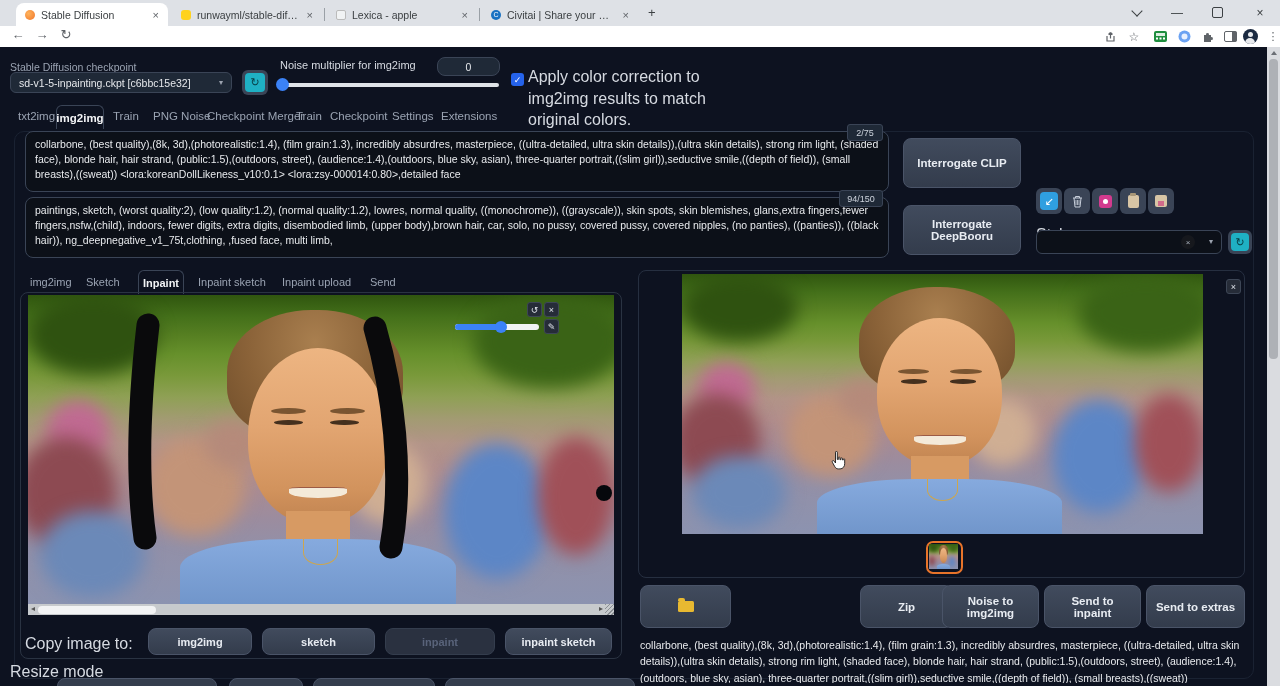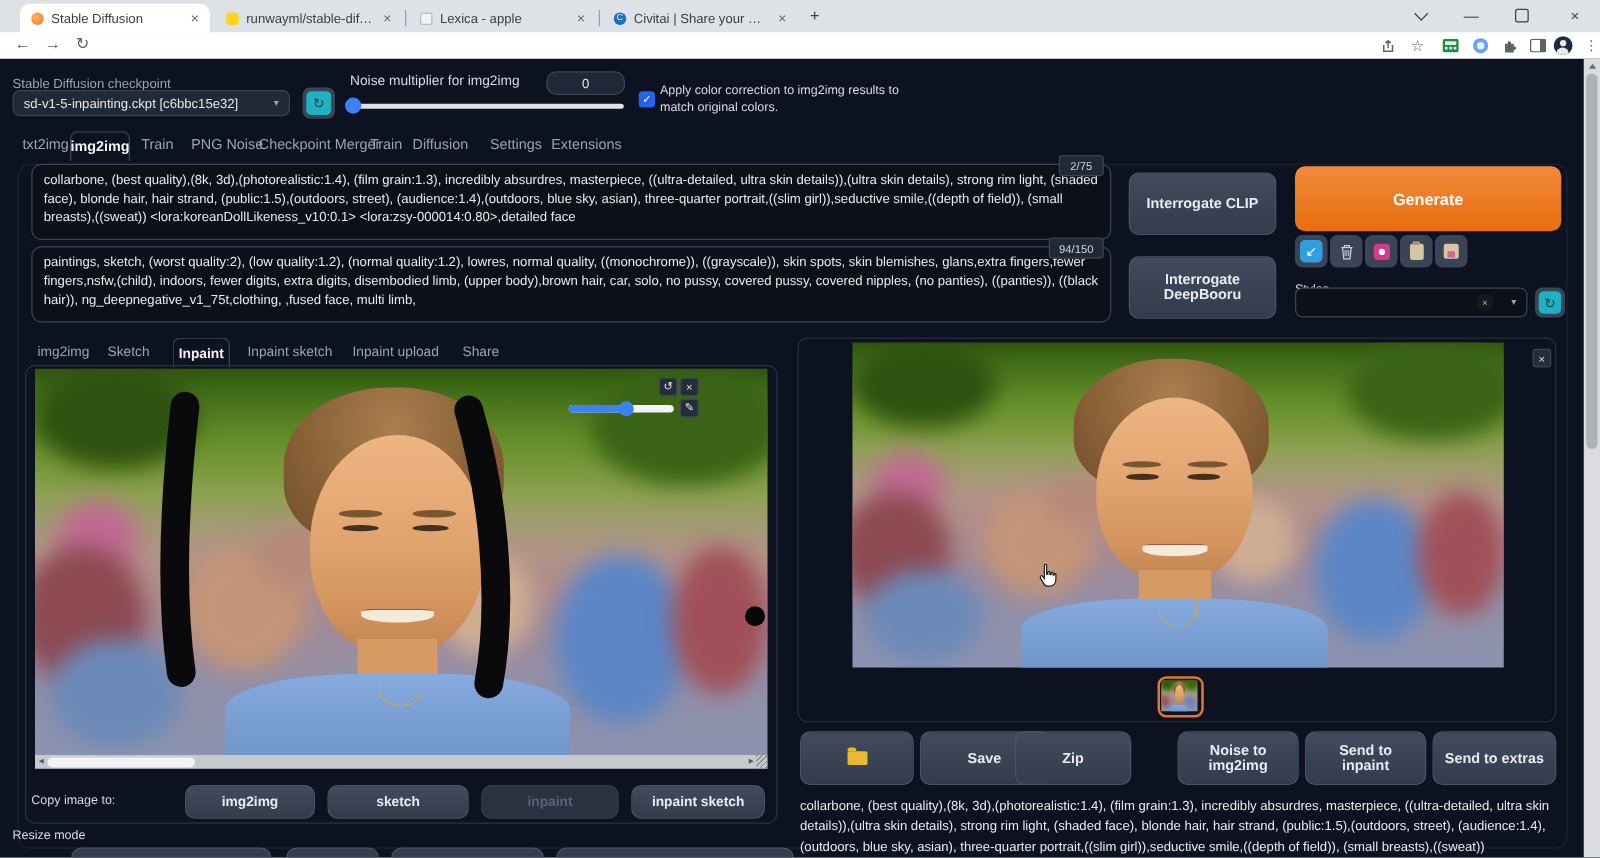--- a/index.html
+++ b/index.html
@@ -23,21 +23,21 @@
   .urlbar{position:absolute;left:82px;top:2px;width:1008px;height:17px;background:#f1f3f4;border-radius:9px;display:flex;align-items:center;font-size:10px;color:#202124}
   .infoc{width:10px;height:10px;border:1px solid #5f6368;border-radius:50%;font-size:7px;color:#5f6368;text-align:center;line-height:10px;margin:0 6px 0 8px;font-style:italic}
   .tbicon{position:absolute;top:2px;width:20px;height:17px;display:flex;align-items:center;justify-content:center;color:#5f6368;font-size:12px}
   .avatar{width:15px;height:15px;border-radius:50%;background:#1b2a41;position:relative;overflow:hidden}
   .avatar:before{content:"";position:absolute;left:5px;top:3px;width:5px;height:5px;border-radius:50%;background:#e8eaed}
   .avatar:after{content:"";position:absolute;left:2.5px;top:9px;width:10px;height:6px;border-radius:5px 5px 0 0;background:#e8eaed}
 
   
   .app{position:absolute;left:0;top:47px;width:1280px;height:639px;background:#0d1220;overflow:hidden;color:#e5e7eb}
   .lbl{font-size:10.5px;color:#9aa3b2}
-  .lbl2{font-size:10px;color:#d6dae1}
+  .lbl2{font-size:16px;color:#d6dae1}
   .field{background:#1f2937;border:1px solid #3a4456;border-radius:6px;box-sizing:border-box;font-size:10.5px;color:#e5e7eb;display:flex;align-items:center;padding:0 8px}
   .tealbtn{background:#3a4456;border-radius:6px;display:flex;align-items:center;justify-content:center}
   .tealin{background:#1fb0c4;border-radius:4px;color:#073b42;font-size:11px;display:flex;align-items:center;justify-content:center}
   .chk{background:#2563eb;border-radius:3px;color:#fff;font-size:9px;display:flex;align-items:center;justify-content:center}
   .mtab{position:absolute;top:63px;font-size:11.5px;color:#9aa3b2;white-space:nowrap}
   .mtab.on,.itab.on{color:#f3f4f6;font-weight:bold}
   .atabbox{position:absolute;border:1px solid #3a4456;border-bottom:none;border-radius:6px 6px 0 0;background:#0d1220;display:flex;align-items:center;justify-content:center;box-sizing:border-box}
   .itab{position:absolute;top:229px;font-size:11px;color:#9aa3b2;white-space:nowrap}
   .ta{position:absolute;background:#0c1018;border:1px solid #3a4456;border-radius:8px;box-sizing:border-box;padding:5px 9px;font-size:10.5px;line-height:1.45;color:#e8eaed;resize:none;overflow:hidden;font-family:"Liberation Sans","DejaVu Sans",sans-serif}
   .cnt{position:absolute;background:#1f2937;border:1px solid #3a4456;border-radius:3px;font-size:9px;color:#cdd3dc;display:flex;align-items:center;justify-content:center;z-index:4}
@@ -179,34 +179,33 @@
     <div class="abs lbl2" style="left:528px;top:19px;width:212px;line-height:1.35">Apply color correction to img2img results to match original colors.</div>
 
     <span class="mtab" style="left:18px">txt2img</span>
     <div class="atabbox" style="left:56px;top:58px;width:48px;height:24px">
       <span class="mtab on" style="position:static">img2img</span>
     </div>
     <span class="mtab" style="left:113px">Train</span>
     <span class="mtab" style="left:153px">PNG Noise</span>
     <span class="mtab" style="left:207px">Checkpoint Merger</span>
     <span class="mtab" style="left:296px">Train</span>
-    <span class="mtab" style="left:330px">Diffusion</span>
+    <span class="mtab" style="left:330px">Checkpoint</span>
     <span class="mtab" style="left:392px">Settings</span>
     <span class="mtab" style="left:441px">Extensions</span>
 
     <div class="abs frame" style="left:14px;top:84px;width:1240px;height:548px;border-color:#1a2232;border-radius:10px"></div>
 
     <textarea class="ta" style="left: 25px; top: 84px; width: 864px; height: 61px;">collarbone, (best quality),(8k, 3d),(photorealistic:1.4), (film grain:1.3), incredibly absurdres, masterpiece, ((ultra-detailed, ultra skin details)),(ultra skin details), strong rim light, (shaded face), blonde hair, hair strand, (public:1.5),(outdoors, street), (audience:1.4),(outdoors, blue sky, asian), three-quarter portrait,((slim girl)),seductive smile,((depth of field)), (small breasts),((sweat)) &lt;lora:koreanDollLikeness_v10:0.1&gt; &lt;lora:zsy-000014:0.80&gt;,detailed face</textarea>
     <div class="cnt" style="left:847px;top:77px;width:34px;height:15px">2/75</div>
     <textarea class="ta" style="left: 25px; top: 150px; width: 864px; height: 61px;">paintings, sketch, (worst quality:2), (low quality:1.2), (normal quality:1.2), lowres, normal quality, ((monochrome)), ((grayscale)), skin spots, skin blemishes, glans,extra fingers,fewer fingers,nsfw,(child), indoors, fewer digits, extra digits, disembodied limb, (upper body),brown hair, car, solo, no pussy, covered pussy, covered nipples, (no panties), ((panties)), ((black hair)), ng_deepnegative_v1_75t,clothing, ,fused face, multi limb,</textarea>
     <div class="cnt" style="left:839px;top:143px;width:42px;height:15px">94/150</div>
 
     <div class="gbtn" style="left:903px;top:158px;width:118px;height:50px">Interrogate DeepBooru</div>
     <div class="gbtn" style="left:903px;top:91px;width:118px;height:50px">Interrogate CLIP</div>
-    <div class="gen" style="left:1036px;top:86px;width:213px;height:52px">Generate</div>
 
     <div class="sbtn" style="left:1036px;top:141px">
       <span style="width:18px;height:18px;background:#2f9fe0;border-radius:4px;color:#fff;font-size:11px;display:flex;align-items:center;justify-content:center">↙</span>
     </div>
     <div class="sbtn" style="left:1064px;top:141px">
       <svg width="11" height="13" viewBox="0 0 11 13">
           <path d="M1 3 h9 M3.5 3 v-1.5 h4 v1.5 M2 3 l1 9 h5 l1-9" fill="none" stroke="#c8cfdb" stroke-width="1"></path>
           <path d="M4 5 v5 M5.5 5 v5 M7 5 v5" stroke="#c8cfdb" stroke-width="0.8"></path>
         </svg>
     </div>
@@ -235,21 +234,21 @@
       <span class="tealin" style="width:18px;height:18px">↻</span>
     </div>
 
     <span class="itab" style="left:30px">img2img</span>
     <span class="itab" style="left:86px">Sketch</span>
     <div class="atabbox" style="left:138px;top:223px;width:46px;height:24px">
       <span class="itab on" style="position:static">Inpaint</span>
     </div>
     <span class="itab" style="left:198px">Inpaint sketch</span>
     <span class="itab" style="left:282px">Inpaint upload</span>
-    <span class="itab" style="left:370px">Share</span>
+    <span class="itab" style="left:370px">Send</span>
 
     <div class="frame" style="left:20px;top:245px;width:602px;height:367px"></div>
 
     <div class="photo" style="left:28px;top:248px;width:586px;height:309px">
       <div class="layer">
         <i class="blob" style="left:0;top:0;width:22%;height:26%;background:#2f5210"></i>
         <i class="blob" style="left:76%;top:0;width:26%;height:30%;background:#3a6316"></i>
         <i class="blob" style="left:3%;top:34%;width:11%;height:20%;background:#c06a92"></i>
         <i class="blob" style="left:-2%;top:46%;width:17%;height:36%;background:#8d4a52"></i>
         <i class="blob" style="left:20%;top:46%;width:17%;height:32%;background:#c39478"></i>
@@ -345,22 +344,21 @@
               <div class="face"></div>
               <div class="torso"></div>
           </div>
         </div>
       </div>
     </div>
 
     <div class="gbtn" style="left:640px;top:538px;width:91px;height:43px">
       <span class="folder"></span>
     </div>
-    <div class="gbtn" style="left:736px;top:538px;width:103px;height:43px">Save</div>
-    <div class="gbtn" style="left:812px;top:538px;width:93px;height:43px">Zip</div>
+    <div class="gbtn" style="left:860px;top:538px;width:93px;height:43px">Zip</div>
     <div class="gbtn" style="left:942px;top:538px;width:97px;height:43px;padding:0 14px">Noise to img2img</div>
     <div class="gbtn" style="left:1044px;top:538px;width:97px;height:43px;padding:0 16px">Send to inpaint</div>
     <div class="gbtn" style="left:1146px;top:538px;width:99px;height:43px">Send to extras</div>
 
     <div class="infotxt" style="left:640px;top:590px;width:606px;height:46px;overflow:hidden">collarbone, (best quality),(8k, 3d),(photorealistic:1.4), (film grain:1.3), incredibly absurdres, masterpiece, ((ultra-detailed, ultra skin details)),(ultra skin details), strong rim light, (shaded face), blonde hair, hair strand, (public:1.5),(outdoors, street), (audience:1.4),(outdoors, blue sky, asian), three-quarter portrait,((slim girl)),seductive smile,((depth of field)), (small breasts),((sweat)) &lt;lora:koreanDollLikeness_v10:0.1&gt; &lt;lora:zsy-000014:0.80&gt;,detailed face</div>
 
     <svg class="abs" style="left:831px;top:404px;z-index:50" width="15" height="19" viewBox="0 0 15 19">
       <path d="M4.5 1.2 c0-1.2 1.8-1.2 1.8 0 l0 7.2 1 .1 0-1.8 c0-1 1.6-1 1.6 0 l0 1.9 1 .1 0-1.2 c0-.9 1.5-.9 1.5 0 l0 1.4 .9 .1 0-.6 c0-.8 1.4-.8 1.4 0 l0 4.3 c0 2.8-1.8 5.2-4.6 5.2 l-1.8 0 c-1.7 0-2.8-.9-3.6-2.4 l-2.3-4.2 c-.8-1.5 .9-2.4 1.8-1.1 l1.3 1.8 z" fill="#fff" stroke="#1a1a1a" stroke-width="0.9"></path>
     </svg>
 

